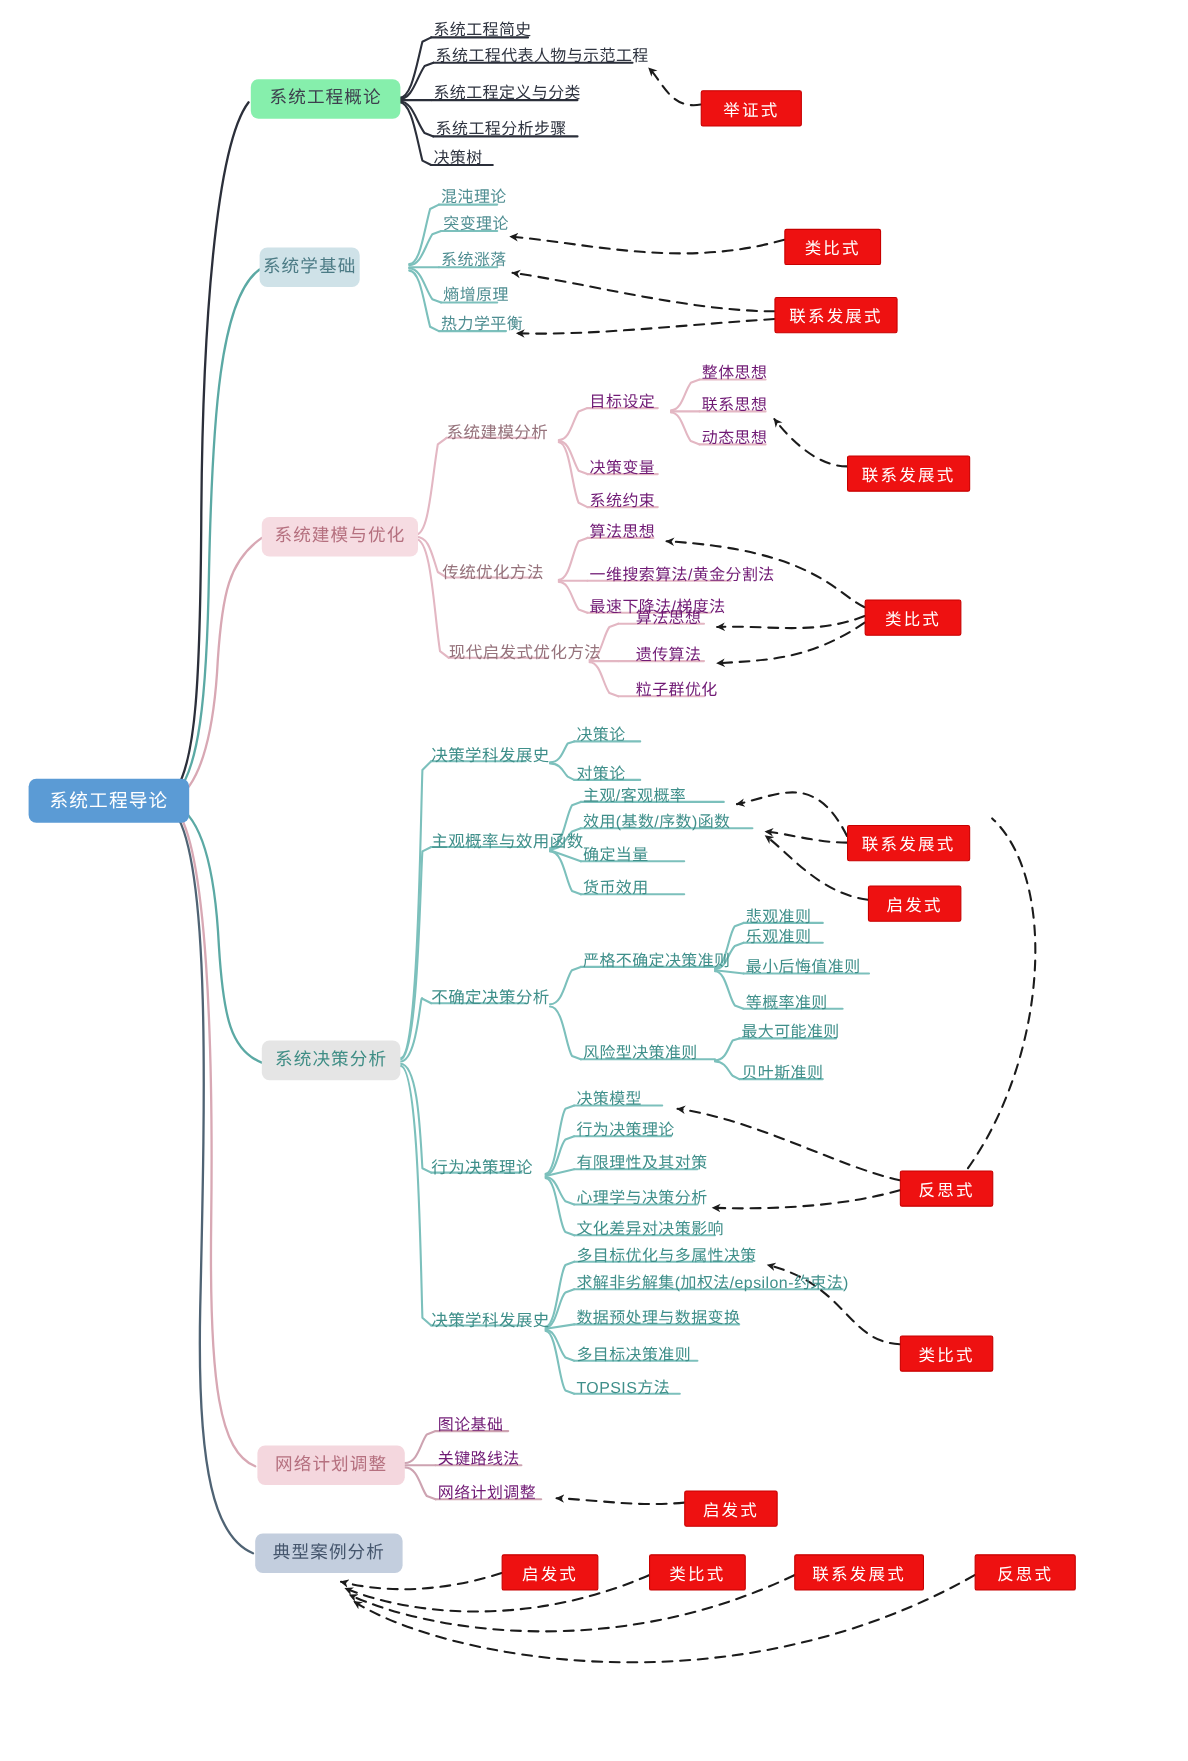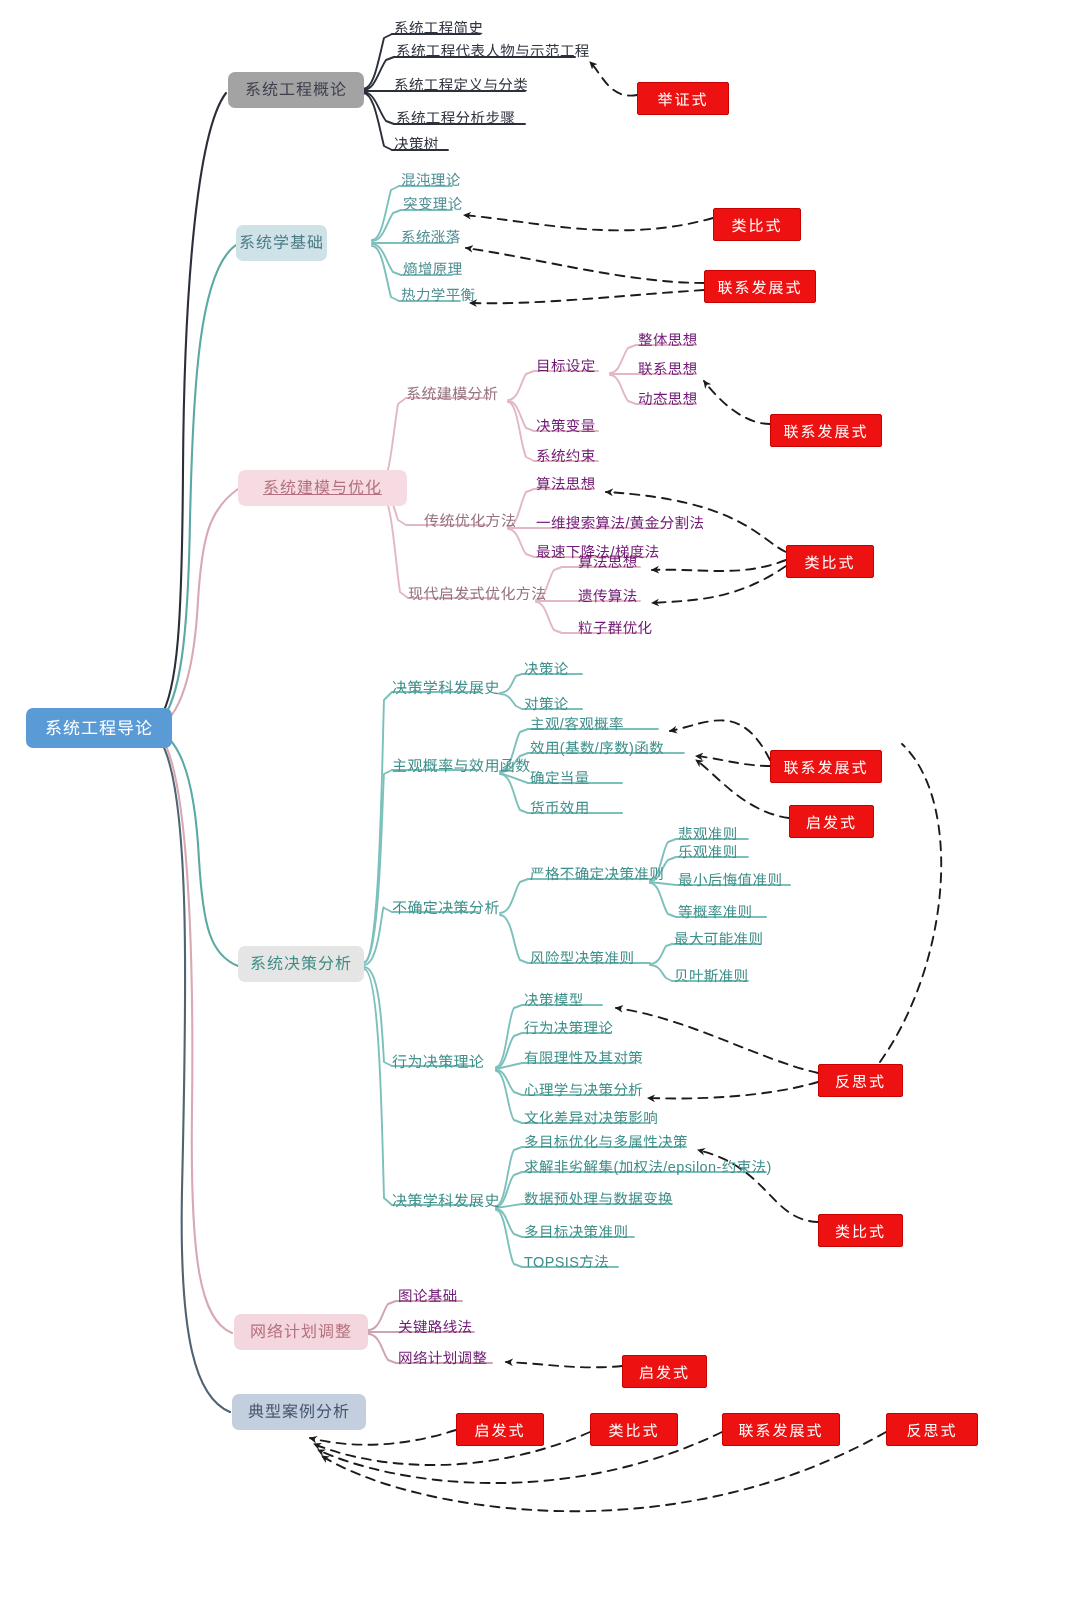--- a/index.html
+++ b/index.html
@@ -41,21 +41,21 @@
     padding:0 14px;
     height:40px;
   }
   .branch{
     border-radius:7px;
     font-size:16px;
     letter-spacing:1px;
     padding:0 14px;
     height:36px;
   }
-  .b-gray   { background:#a3a3a3; color:#3d3f4d; }
+  .b-gray   { background:#86efac; color:#3d3f4d;font-family:Liberation Mono, monospace; }
   .b-blue   { background:#CFE2E8; color:#4c7b85; }
   .b-pink   { background:#F6DCE2; color:#b5707f; }
   .b-teal   { background:#e5e5e5; color:#3f8d85; }
   .b-slate  { background:#C3CEDE; color:#45566d; }
   .b-pink2  { background:#F4D7DE; color:#b5707f; }
 
   
   .leaf{
     position:absolute;
     white-space:nowrap;
@@ -300,42 +300,42 @@
       </g>
     </g>
   </svg>
 
   <div class="node root" style="left:26px;top:708px;width:146px;">系统工程导论</div>
 
   <div class="node branch b-gray" style="left:228px;top:72px;width:136px;">系统工程概论</div>
 
   <div class="node branch b-blue" style="left:236px;top:225px;width:91px;">系统学基础</div>
 
-  <div class="node branch b-pink" style="left:238px;top:470px;width:169px;text-decoration:underline;">系统建模与优化</div>
+  <div class="node branch b-pink" style="left:238px;top:470px;width:142px;">系统建模与优化</div>
 
   <div class="node branch b-teal" style="left:238px;top:946px;width:126px;">系统决策分析</div>
 
   <div class="node branch b-pink2" style="left:234px;top:1314px;width:134px;">网络计划调整</div>
 
   <div class="node branch b-slate" style="left:232px;top:1394px;width:134px;">典型案例分析</div>
 
   <div class="leaf dark" style="left:394px;top:21px;">系统工程简史</div>
   <div class="leaf dark" style="left:396px;top:44px;">系统工程代表人物与示范工程</div>
   <div class="leaf dark" style="left:394px;top:78px;">系统工程定义与分类</div>
   <div class="leaf dark" style="left:396px;top:111px;">系统工程分析步骤</div>
   <div class="leaf dark" style="left:394px;top:137px;">决策树</div>
 
   <div class="leaf teal" style="left:401px;top:173px;">混沌理论</div>
   <div class="leaf teal" style="left:403px;top:197px;">突变理论</div>
   <div class="leaf teal" style="left:401px;top:230px;">系统涨落</div>
   <div class="leaf teal" style="left:403px;top:262px;">熵增原理</div>
   <div class="leaf teal" style="left:401px;top:288px;">热力学平衡</div>
 
   <div class="sub rose" style="left:406px;top:386px;">系统建模分析</div>
-  <div class="sub rose" style="left:424px;top:513px;">传统优化方法</div>
+  <div class="sub rose" style="left:402px;top:513px;">传统优化方法</div>
   <div class="sub rose" style="left:408px;top:586px;">现代启发式优化方法</div>
 
   <div class="leaf rose" style="left:536px;top:359px;">目标设定</div>
   <div class="leaf rose" style="left:536px;top:419px;">决策变量</div>
   <div class="leaf rose" style="left:536px;top:449px;">系统约束</div>
 
   <div class="leaf rose" style="left:638px;top:333px;">整体思想</div>
   <div class="leaf rose" style="left:638px;top:362px;">联系思想</div>
   <div class="leaf rose" style="left:638px;top:392px;">动态思想</div>
 

